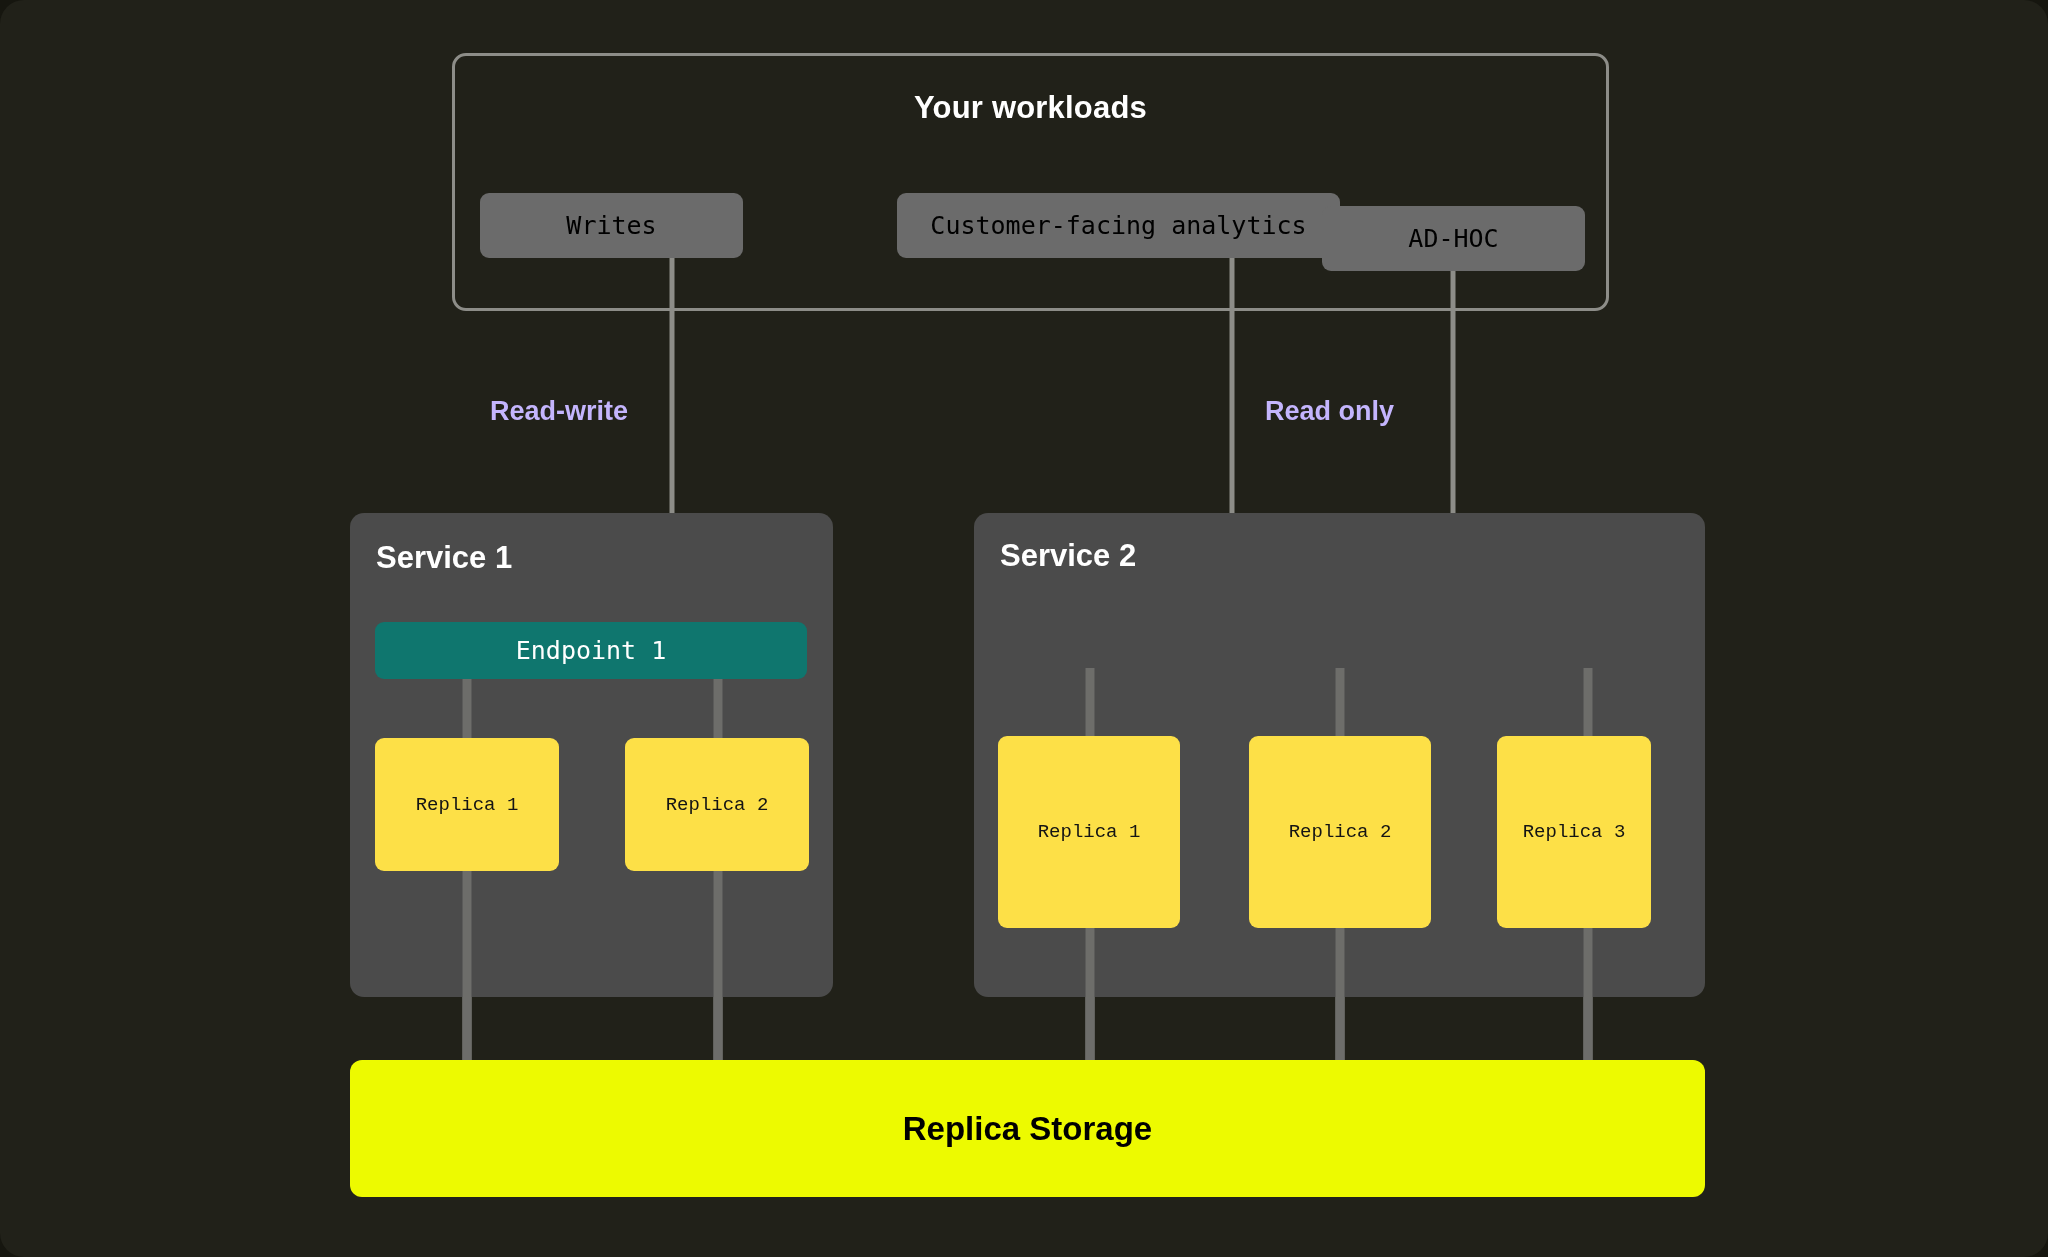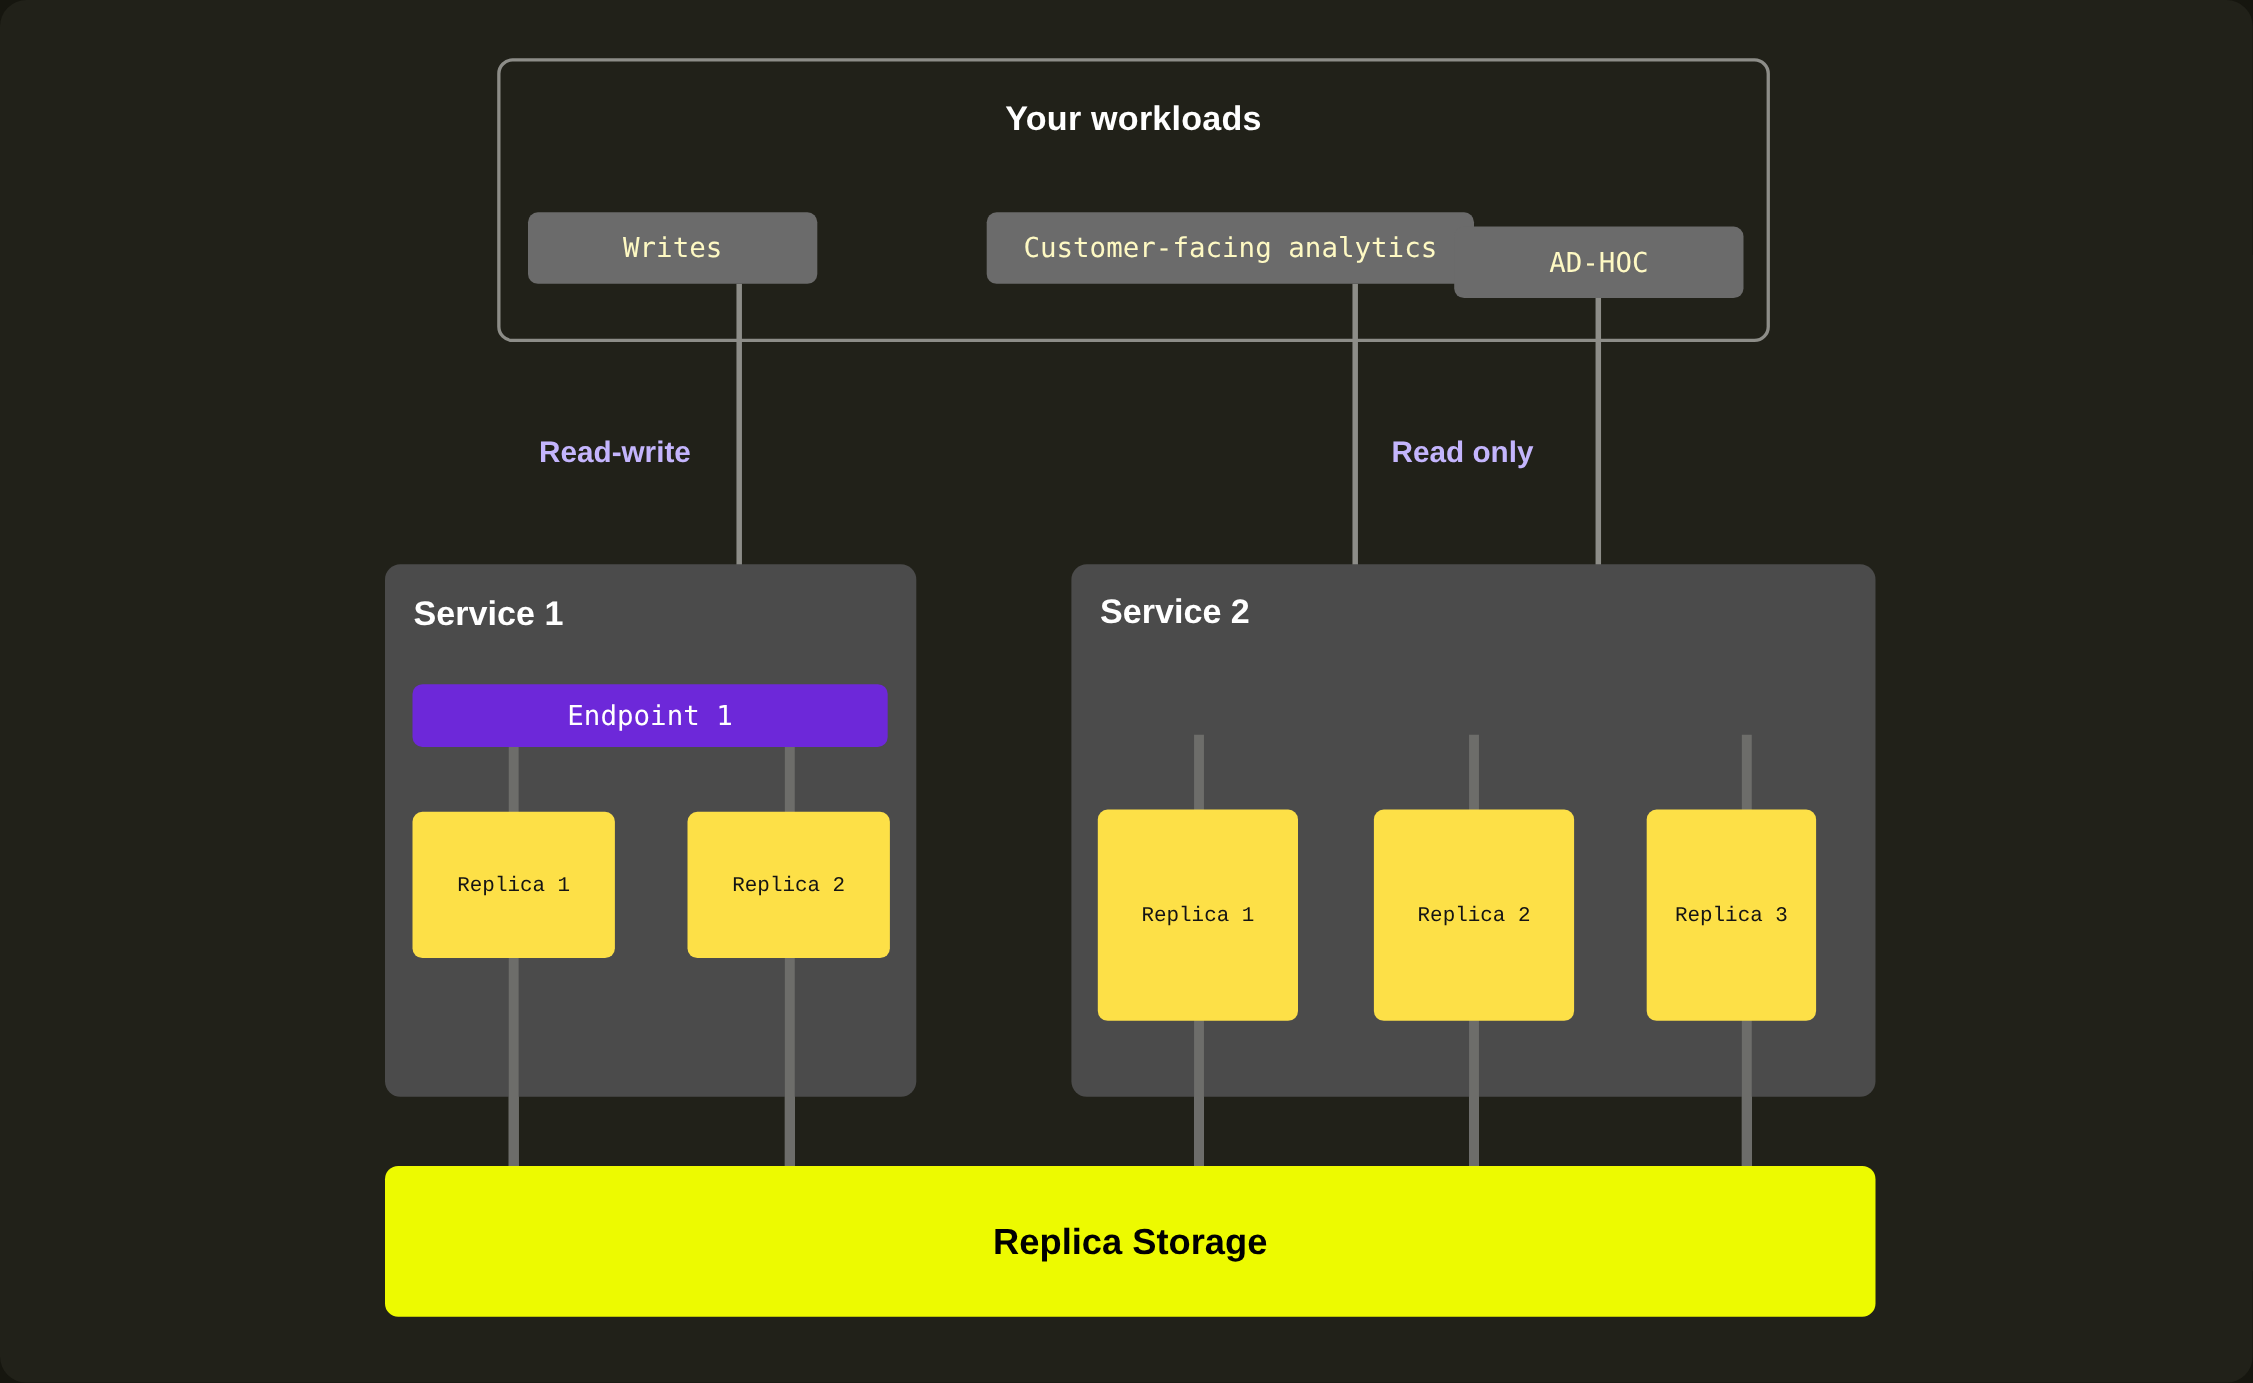--- a/index.html
+++ b/index.html
@@ -38,21 +38,21 @@
     color: #ffffff;
     font-size: 31px;
     font-weight: bold;
     letter-spacing: .2px;
   }
   .pill {
     position: absolute;
     height: 65px;
     background: #6b6b6b;
     border-radius: 9px;
-    color: #fef9c3;
+    color: #000000;
     font-family: "DejaVu Sans Mono", "Liberation Mono", monospace;
     font-size: 25px;
     display: flex;
     align-items: center;
     justify-content: center;
     white-space: nowrap;
   }
   #pill-writes          { left: 480px;  top: 193px; width: 263px; }
   #pill-customer        { left: 897px;  top: 193px; width: 443px; }
   #pill-adhoc           { left: 1322px; top: 193px; width: 263px; margin-top: 13px; }
@@ -83,21 +83,21 @@
     font-size: 31px;
     font-weight: bold;
     white-space: nowrap;
   }
   #service-1-title { left: 376px; top: 540px; }
   #service-2-title { left: 1000px; top: 538px; }
 
   .endpoint {
     position: absolute;
     height: 57px;
-    background: #6d28d9;
+    background: #0f766e;
     border-radius: 9px;
     color: #ffffff;
     font-family: "DejaVu Sans Mono", "Liberation Mono", monospace;
     font-size: 25px;
     display: flex;
     align-items: center;
     justify-content: center;
     white-space: nowrap;
   }
   #endpoint-1 { left: 375px;  top: 622px; width: 432px; }

